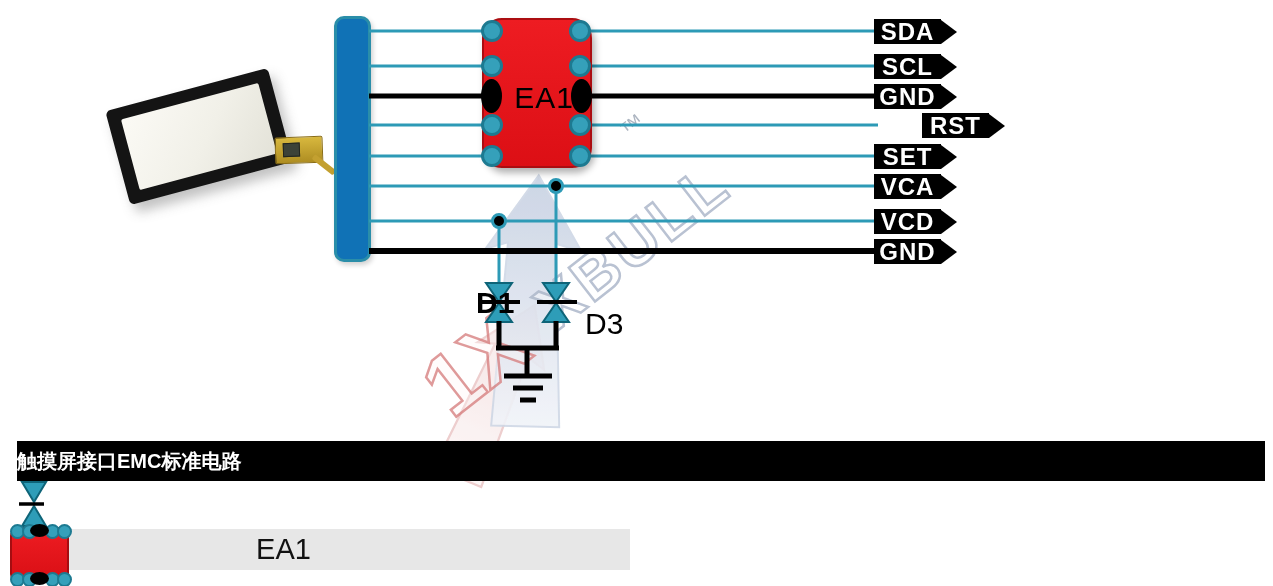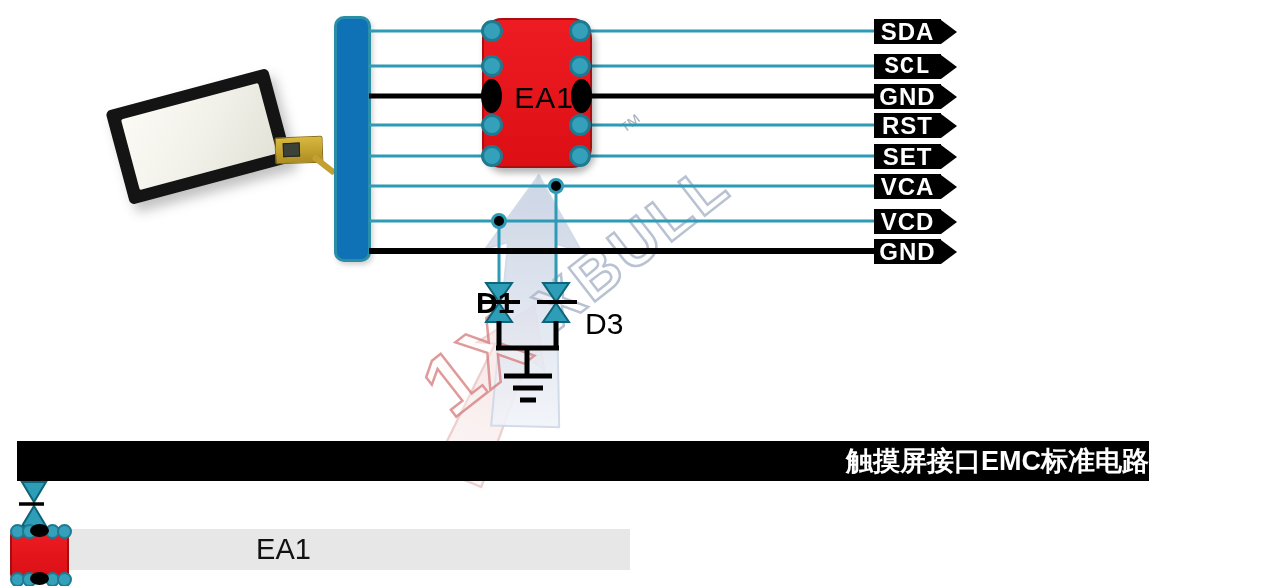--- a/index.html
+++ b/index.html
@@ -66,23 +66,23 @@
     width:0; height:0; border-top:12.5px solid transparent;
     border-bottom:12.5px solid transparent; border-left:16px solid #000;
   }
 
   .dlabel { position:absolute; font-size:30px; color:#000; z-index:6; }
 
   .svg-layer { position:absolute; left:0; top:0; z-index:2; }
 
   
   .table-header {
-    position:absolute; left:17px; top:441px; width:1132px; height:40px;
-    background:#000; color:#fff; font-weight:bold; font-size:27px;
-    display:flex; align-items:center; justify-content:flex-end; z-index:4;
+    position:absolute; left:17px; top:441px; width:1248px; height:40px;
+    background:#000; color:#fff; font-weight:bold; font-size:20px;
+    display:flex; align-items:center; justify-content:flex-start; z-index:4;
   }
   .trow { position:absolute; left:17px; width:1248px; display:flex; z-index:4; }
   .trow-1 { top:487px; height:39px; }
   .trow-2 { top:529px; height:41px; }
   .cell { display:flex; align-items:center; font-size:29px; color:#111; box-sizing:border-box; }
   .cell-des { width:613px; justify-content:center; padding-right:80px; }
   .cell-gap { width:8px; background:#fff; }
   .cell-part { width:627px; padding-left:10px; }
   .bg1 { background:#cbcbcb; }
   .bg2 { background:#e7e7e7; }
@@ -185,29 +185,29 @@
   <div class="pin-black" style="left:571px; top:79px;"></div>
   <div class="ea1-label">EA1</div>
 
   <div class="dlabel" style="left:476px; top:286px;font-weight:bold;">D1</div>
   <div class="dlabel" style="left:585px; top:307px;">D3</div>
 
   <div class="flag" style="top:19px;">
     <span class="flag-body">SDA</span>
       <span class="flag-point"></span>
   </div>
-  <div class="flag" style="top:54px;font-family:Liberation Mono, monospace;">
+  <div class="flag" style="top:54px;">
     <span class="flag-body">SCL</span>
       <span class="flag-point"></span>
   </div>
   <div class="flag" style="top:84px;">
     <span class="flag-body">GND</span>
       <span class="flag-point"></span>
   </div>
-  <div class="flag" style="top:113px;">
+  <div class="flag" style="top:113px;margin-left:48px;">
     <span class="flag-body">RST</span>
       <span class="flag-point"></span>
   </div>
   <div class="flag" style="top:144px;">
     <span class="flag-body">SET</span>
       <span class="flag-point"></span>
   </div>
   <div class="flag" style="top:174px;">
     <span class="flag-body">VCA</span>
       <span class="flag-point"></span>

